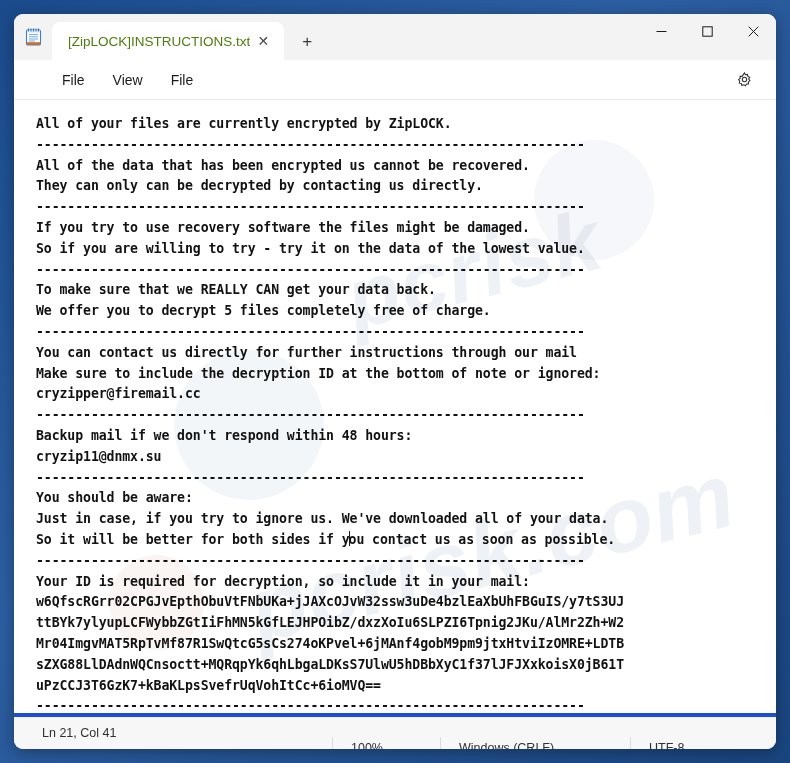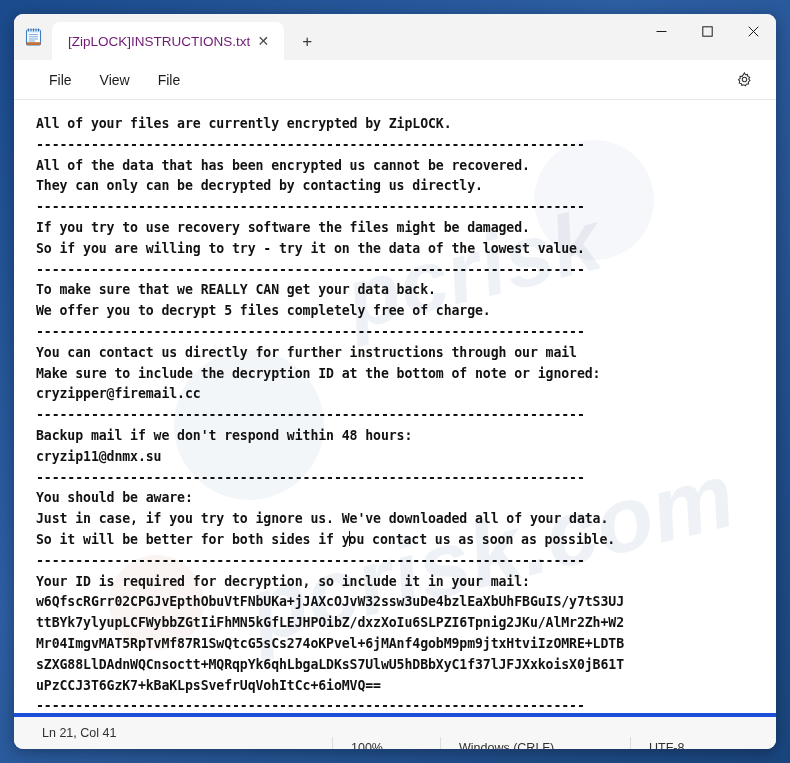--- a/index.html
+++ b/index.html
@@ -70,21 +70,21 @@
     border-radius: 8px 8px 0 0;
     display: flex;
     align-items: center;
     padding: 0 8px 0 16px;
     min-width: 230px;
     max-width: 280px;
   }
 
   .tab-title {
     font-size: 13.5px;
-    color: #701a75;
+    color: #4d7c0f;
     white-space: nowrap;
     overflow: hidden;
     text-overflow: ellipsis;
     flex: 1 1 auto;
   }
 
   .tab-close {
     width: 26px;
     height: 26px;
     border-radius: 4px;
@@ -126,21 +126,21 @@
     justify-content: center;
     color: #1b1b1b;
   }
 
   
   .menubar {
     height: 40px;
     background: #ffffff;
     display: flex;
     align-items: center;
-    padding: 0 8px 0 21px;
+    padding: 0 8px 0 34px;
     flex: 0 0 auto;
     border-bottom: 1px solid #e8e8e8;
   }
 
   .menuitem {
     font-size: 14px;
     color: #1b1b1b;
     padding: 6px 14px;
     border-radius: 4px;
     white-space: nowrap;

